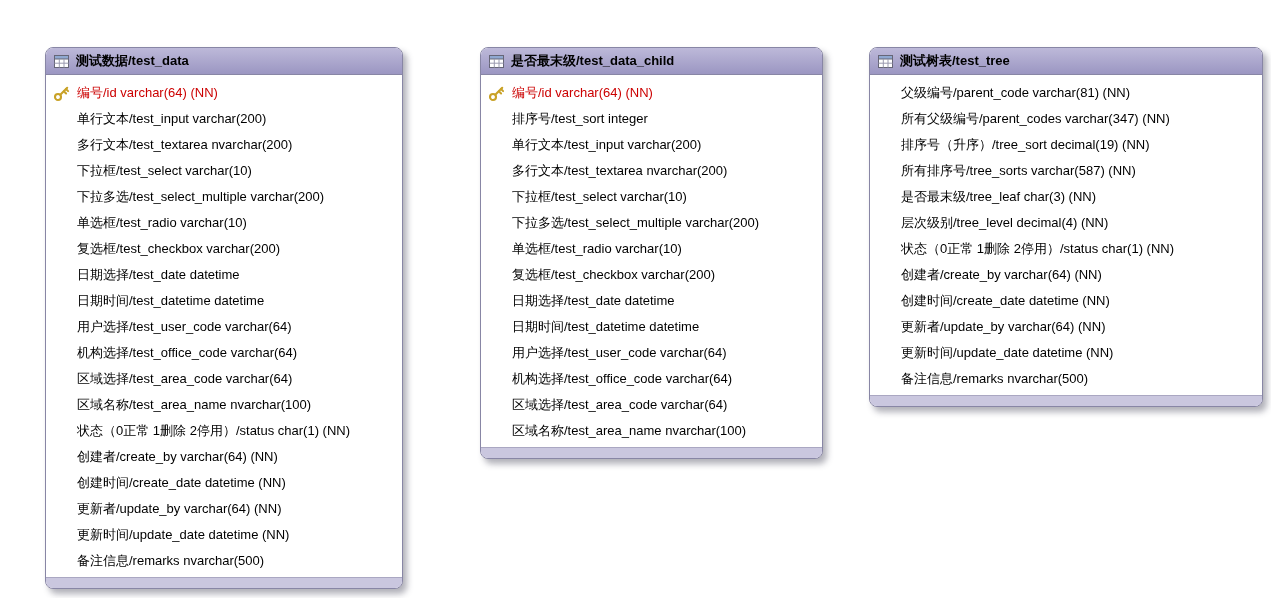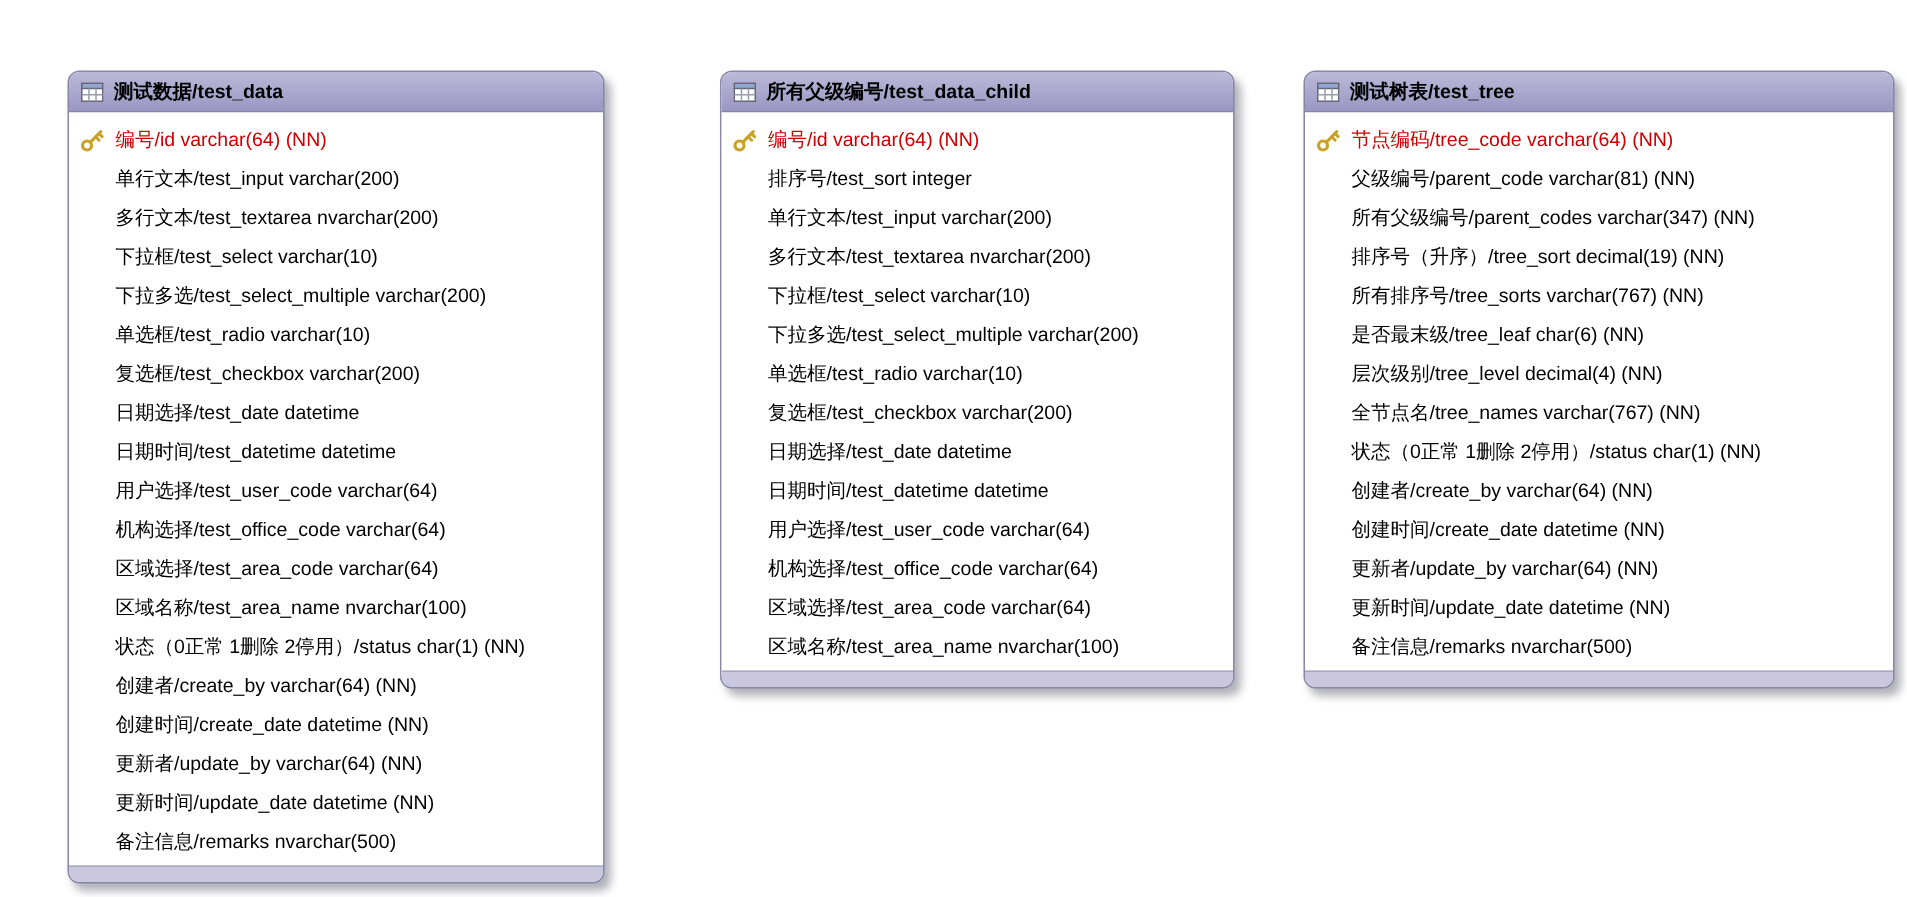--- a/index.html
+++ b/index.html
@@ -222,21 +222,21 @@
     <div class="er-header">
       <span class="tbl-icon">
         <svg width="15" height="13" viewBox="0 0 15 13">
           <rect x="0.5" y="0.5" width="14" height="12" fill="#ffffff" stroke="#666677"></rect>
           <rect x="0.5" y="0.5" width="14" height="3.5" fill="#8fa8d0" stroke="#666677"></rect>
           <line x1="5.3" y1="4" x2="5.3" y2="12.5" stroke="#9a9ab0" stroke-width="1"></line>
           <line x1="10" y1="4" x2="10" y2="12.5" stroke="#9a9ab0" stroke-width="1"></line>
           <line x1="0.5" y1="8.2" x2="14.5" y2="8.2" stroke="#9a9ab0" stroke-width="1"></line>
         </svg>
       </span>
-      <span class="er-title">所有父级编号/test_data_child</span>
+      <span class="er-title">是否最末级/test_data_child</span>
     </div>
     <div class="er-body">
         <div class="er-row pk">
     <span class="er-gutter">
       <span class="key-wrap">
         <svg width="17" height="17" viewBox="0 0 17 17">
           <circle cx="5" cy="12" r="3" fill="none" stroke="currentColor" stroke-width="2.1"></circle>
           <path d="M7.3 9.7 L14.2 2.8" fill="none" stroke="currentColor" stroke-width="2.1" stroke-linecap="round"></path>
           <path d="M10.8 6.2 l2.3 2.3" fill="none" stroke="currentColor" stroke-width="2" stroke-linecap="round"></path>
           <path d="M13.0 4.0 l2.1 2.1" fill="none" stroke="currentColor" stroke-width="2" stroke-linecap="round"></path>
@@ -333,33 +333,20 @@
           <rect x="0.5" y="0.5" width="14" height="12" fill="#ffffff" stroke="#666677"></rect>
           <rect x="0.5" y="0.5" width="14" height="3.5" fill="#8fa8d0" stroke="#666677"></rect>
           <line x1="5.3" y1="4" x2="5.3" y2="12.5" stroke="#9a9ab0" stroke-width="1"></line>
           <line x1="10" y1="4" x2="10" y2="12.5" stroke="#9a9ab0" stroke-width="1"></line>
           <line x1="0.5" y1="8.2" x2="14.5" y2="8.2" stroke="#9a9ab0" stroke-width="1"></line>
         </svg>
       </span>
       <span class="er-title">测试树表/test_tree</span>
     </div>
     <div class="er-body">
-        <div class="er-row pk">
-    <span class="er-gutter">
-      <span class="key-wrap">
-        <svg width="17" height="17" viewBox="0 0 17 17">
-          <circle cx="5" cy="12" r="3" fill="none" stroke="currentColor" stroke-width="2.1"></circle>
-          <path d="M7.3 9.7 L14.2 2.8" fill="none" stroke="currentColor" stroke-width="2.1" stroke-linecap="round"></path>
-          <path d="M10.8 6.2 l2.3 2.3" fill="none" stroke="currentColor" stroke-width="2" stroke-linecap="round"></path>
-          <path d="M13.0 4.0 l2.1 2.1" fill="none" stroke="currentColor" stroke-width="2" stroke-linecap="round"></path>
-        </svg>
-      </span>
-    </span>
-    <span class="er-label">节点编码/tree_code varchar(64) (NN)</span>
-  </div>
         <div class="er-row">
     <span class="er-gutter">
       
     </span>
     <span class="er-label">父级编号/parent_code varchar(81) (NN)</span>
   </div>
         <div class="er-row">
     <span class="er-gutter">
       
     </span>
@@ -368,39 +355,33 @@
         <div class="er-row">
     <span class="er-gutter">
       
     </span>
     <span class="er-label">排序号（升序）/tree_sort decimal(19) (NN)</span>
   </div>
         <div class="er-row">
     <span class="er-gutter">
       
     </span>
-    <span class="er-label">所有排序号/tree_sorts varchar(767) (NN)</span>
-  </div>
-        <div class="er-row">
-    <span class="er-gutter">
-      
-    </span>
-    <span class="er-label">是否最末级/tree_leaf char(6) (NN)</span>
+    <span class="er-label">所有排序号/tree_sorts varchar(587) (NN)</span>
+  </div>
+        <div class="er-row">
+    <span class="er-gutter">
+      
+    </span>
+    <span class="er-label">是否最末级/tree_leaf char(3) (NN)</span>
   </div>
         <div class="er-row">
     <span class="er-gutter">
       
     </span>
     <span class="er-label">层次级别/tree_level decimal(4) (NN)</span>
-  </div>
-        <div class="er-row">
-    <span class="er-gutter">
-      
-    </span>
-    <span class="er-label">全节点名/tree_names varchar(767) (NN)</span>
   </div>
         <div class="er-row">
     <span class="er-gutter">
       
     </span>
     <span class="er-label">状态（0正常 1删除 2停用）/status char(1) (NN)</span>
   </div>
         <div class="er-row">
     <span class="er-gutter">
       

